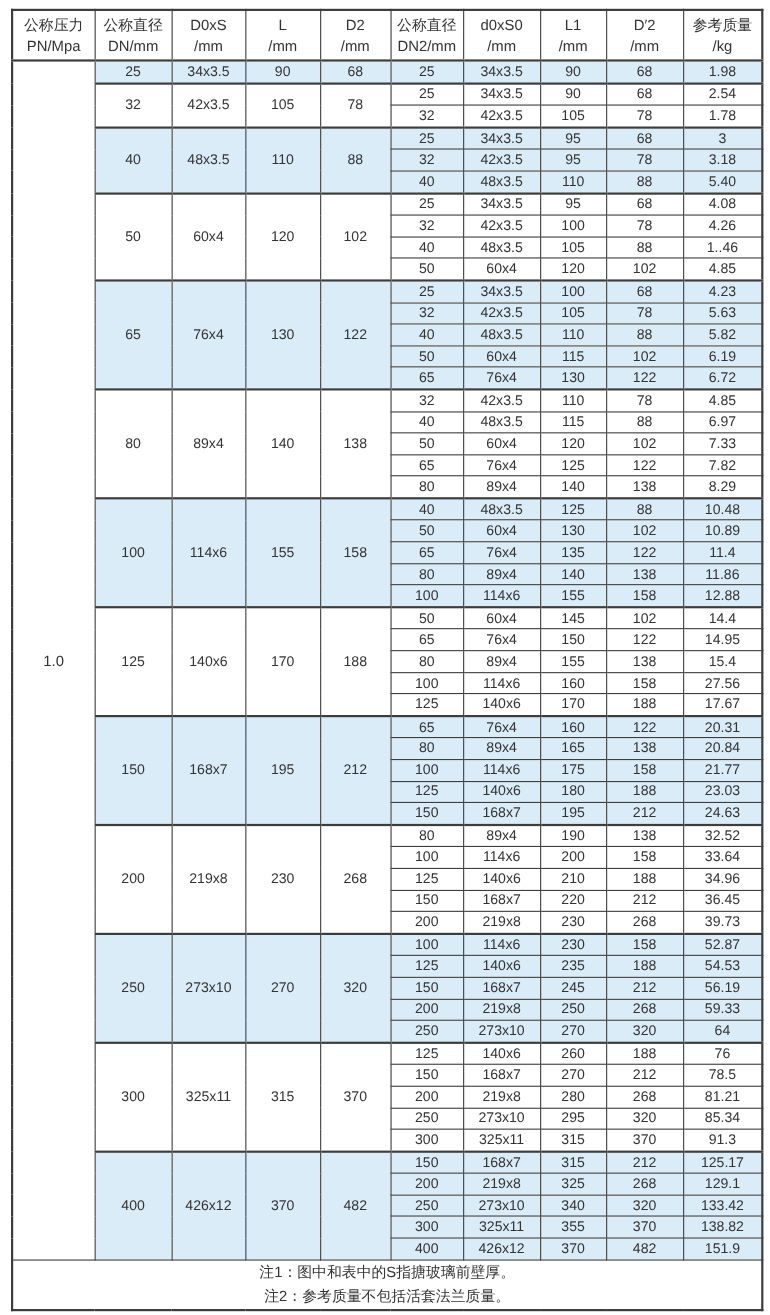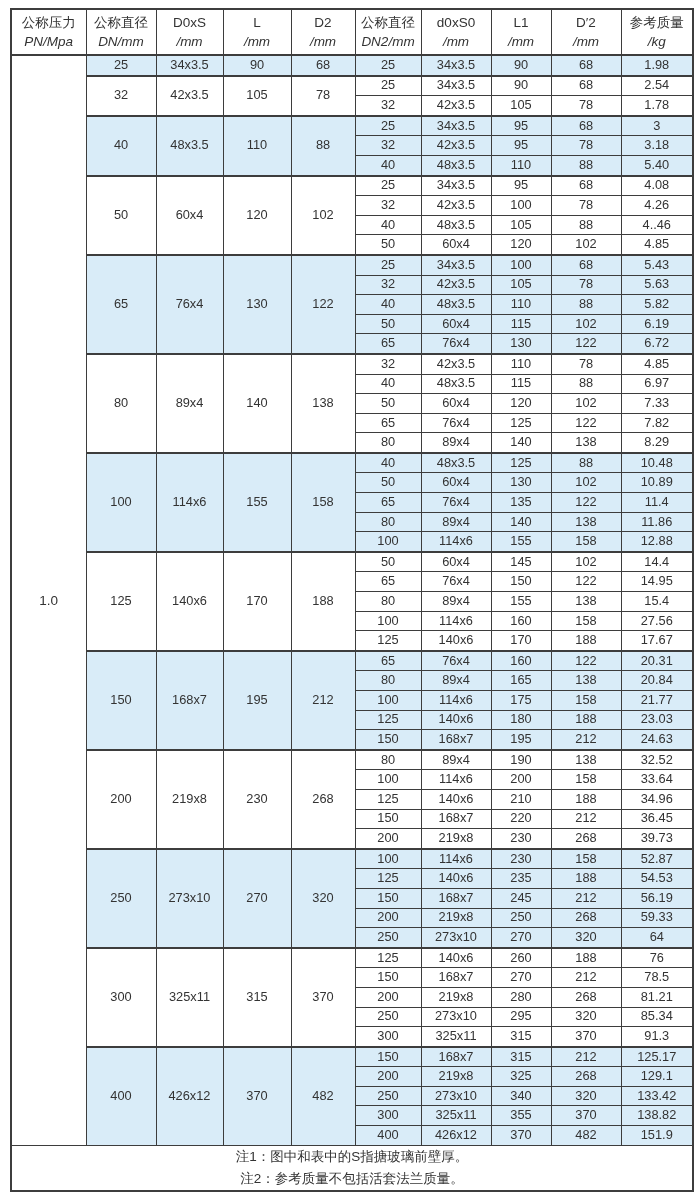--- a/index.html
+++ b/index.html
@@ -32,21 +32,21 @@
     white-space: nowrap;
   }
   thead th {
     height: 44px;
     font-weight: normal;
     font-size: 13.5px;
     background: #ffffff;
     border-bottom: 2px solid #3d3d3d;
   }
   thead .h-title { line-height: 20px; }
-  thead .h-unit  { line-height: 18px; font-style: italic; }
+  thead .h-unit  { line-height: 18px; }
   tbody td {
     height: 18.6px;
     font-size: 12.8px;
     line-height: 1;
     background: #ffffff;
   }
   tbody tr.shaded td { background: #d9ecf8; }
   tbody td.pn-cell {
     background: #ffffff !important;
     font-size: 13.5px;
@@ -194,39 +194,39 @@
           <td>42x3.5</td>
           <td>100</td>
           <td>78</td>
           <td>4.26</td>
         </tr>
         <tr class="">
           <td>40</td>
           <td>48x3.5</td>
           <td>105</td>
           <td>88</td>
-          <td>4..46</td>
+          <td>1..46</td>
         </tr>
         <tr class="">
           <td>50</td>
           <td>60x4</td>
           <td>120</td>
           <td>102</td>
           <td>4.85</td>
         </tr>
         <tr class="shaded group-start">
           <td rowspan="5">65</td>
           <td rowspan="5">76x4</td>
           <td rowspan="5">130</td>
           <td rowspan="5">122</td>
           <td>25</td>
           <td>34x3.5</td>
           <td>100</td>
           <td>68</td>
-          <td>5.43</td>
+          <td>4.23</td>
         </tr>
         <tr class="shaded">
           <td>32</td>
           <td>42x3.5</td>
           <td>105</td>
           <td>78</td>
           <td>5.63</td>
         </tr>
         <tr class="shaded">
           <td>40</td>

